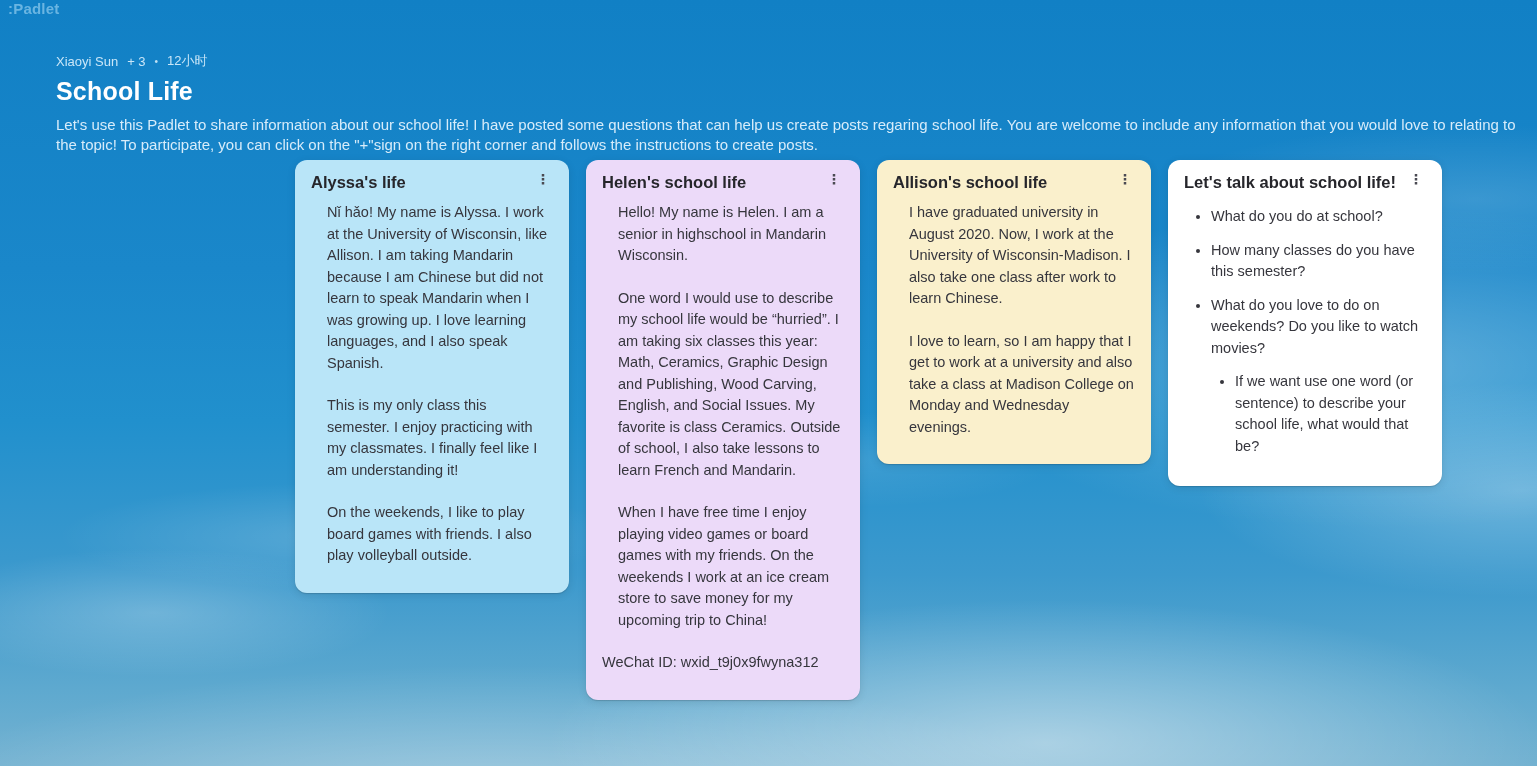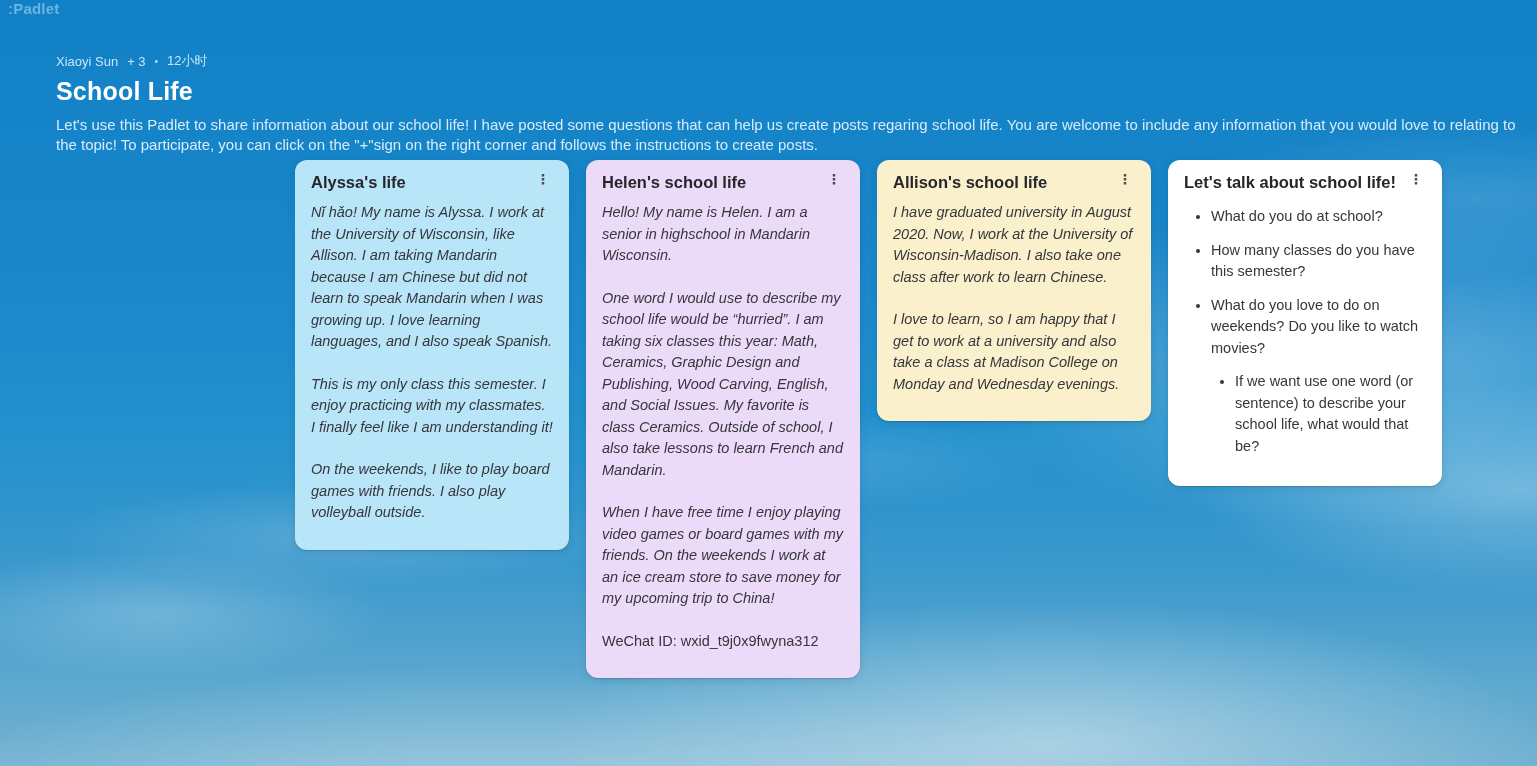--- a/index.html
+++ b/index.html
@@ -47,21 +47,21 @@
     border-radius: 12px;
     padding: 12px 16px 26px 16px;
     box-shadow: 0 1px 1px rgba(0,0,0,0.14), 0 2px 8px rgba(0,0,0,0.10);
   }
   .post-head { display: flex; justify-content: space-between; align-items: flex-start; margin-bottom: 9px; }
   .post-title { font-size: 16.5px; font-weight: 700; color: #26262b; line-height: 21px; }
   .kebab {
     color: #4a4a52; font-size: 14px; font-weight: 700; line-height: 12px;
     padding: 1px 3px; cursor: pointer; user-select: none;
   }
-  .post-body p { font-size: 14.5px; line-height: 21.5px; color: #36363d; margin: 0 0 21px 0; font-style: italic; }
+  .post-body p { font-size: 14.5px; line-height: 21.5px; color: #36363d; margin: 0 0 21px 16px; }
   .post-body p:last-child { margin-bottom: 0; }
   .post-body .cont-line { font-size: 14.5px; line-height: 21.5px; color: #36363d; }
   .post-body ul { margin: 13px 0 3px 0; padding-left: 27px; }
   .post-body li { font-size: 14.5px; line-height: 21.5px; color: #36363d; margin-bottom: 12px; }
   .post-body li:last-child { margin-bottom: 0; margin-left: 24px; }
 </style>
 </head>
 <body>
 
 <div id="screen">

